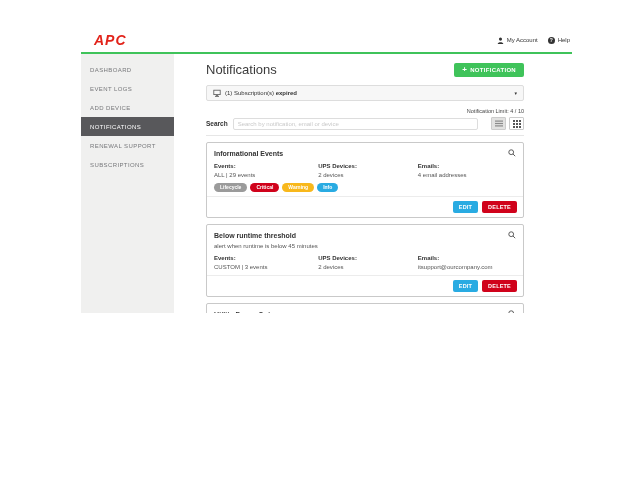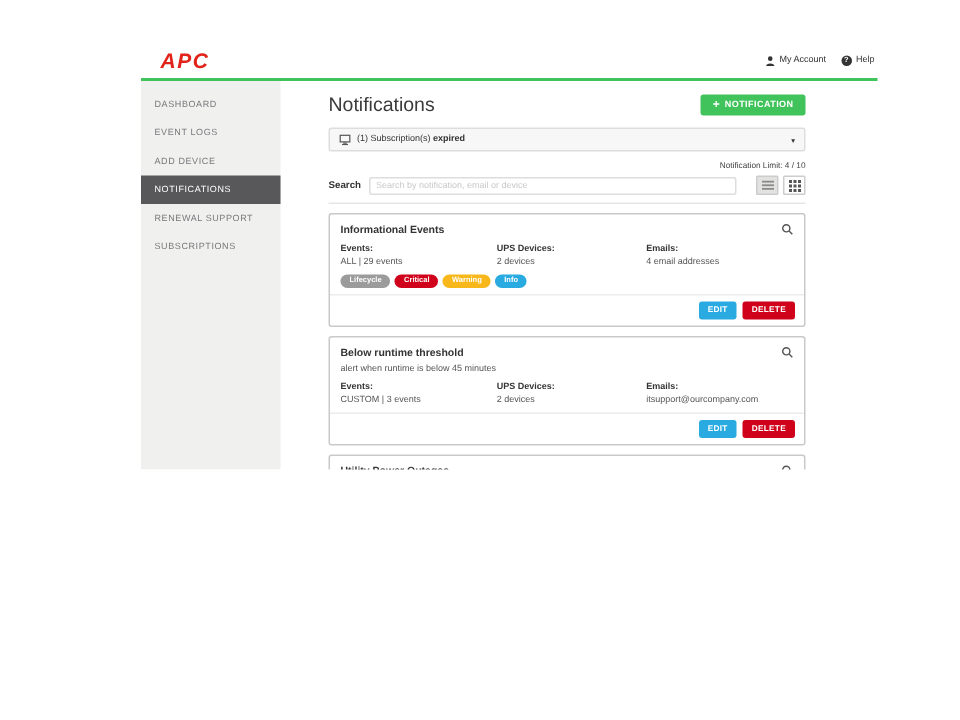--- a/index.html
+++ b/index.html
@@ -1,17 +1,17 @@
 <!DOCTYPE html>
 <html><head>
 <meta charset="utf-8">
 <style>
   * { margin:0; padding:0; box-sizing:border-box; }
   html,body { width:640px; height:480px; background:#ffffff; font-family:"Liberation Sans", sans-serif; overflow:hidden; }
-  .page { position:absolute; left:55px; top:28px; width:530px;padding-left:39px; }
+  .page { position:absolute; left:42px; top:28px; width:530px;padding-left:39px; }
 
   
   .topbar { height:24px; display:flex; align-items:center; justify-content:space-between; padding:0 2px 0 13px; }
   .logo { font-size:14px; font-weight:900; color:#e2231a; letter-spacing:1px; font-style:italic; }
   .topbar-right { display:flex; align-items:center; gap:10px; }
   .top-link { display:flex; align-items:center; gap:3px; font-size:6px; color:#333; cursor:pointer; }
   .person-svg, .q-circle { display:inline-block; }
   .q-circle { width:7px; height:7px; border-radius:50%; background:#333; color:#fff; font-size:5px; font-weight:bold; text-align:center; line-height:7px; }
   .green-rule { height:2px; background:#3fc35a; }
 

